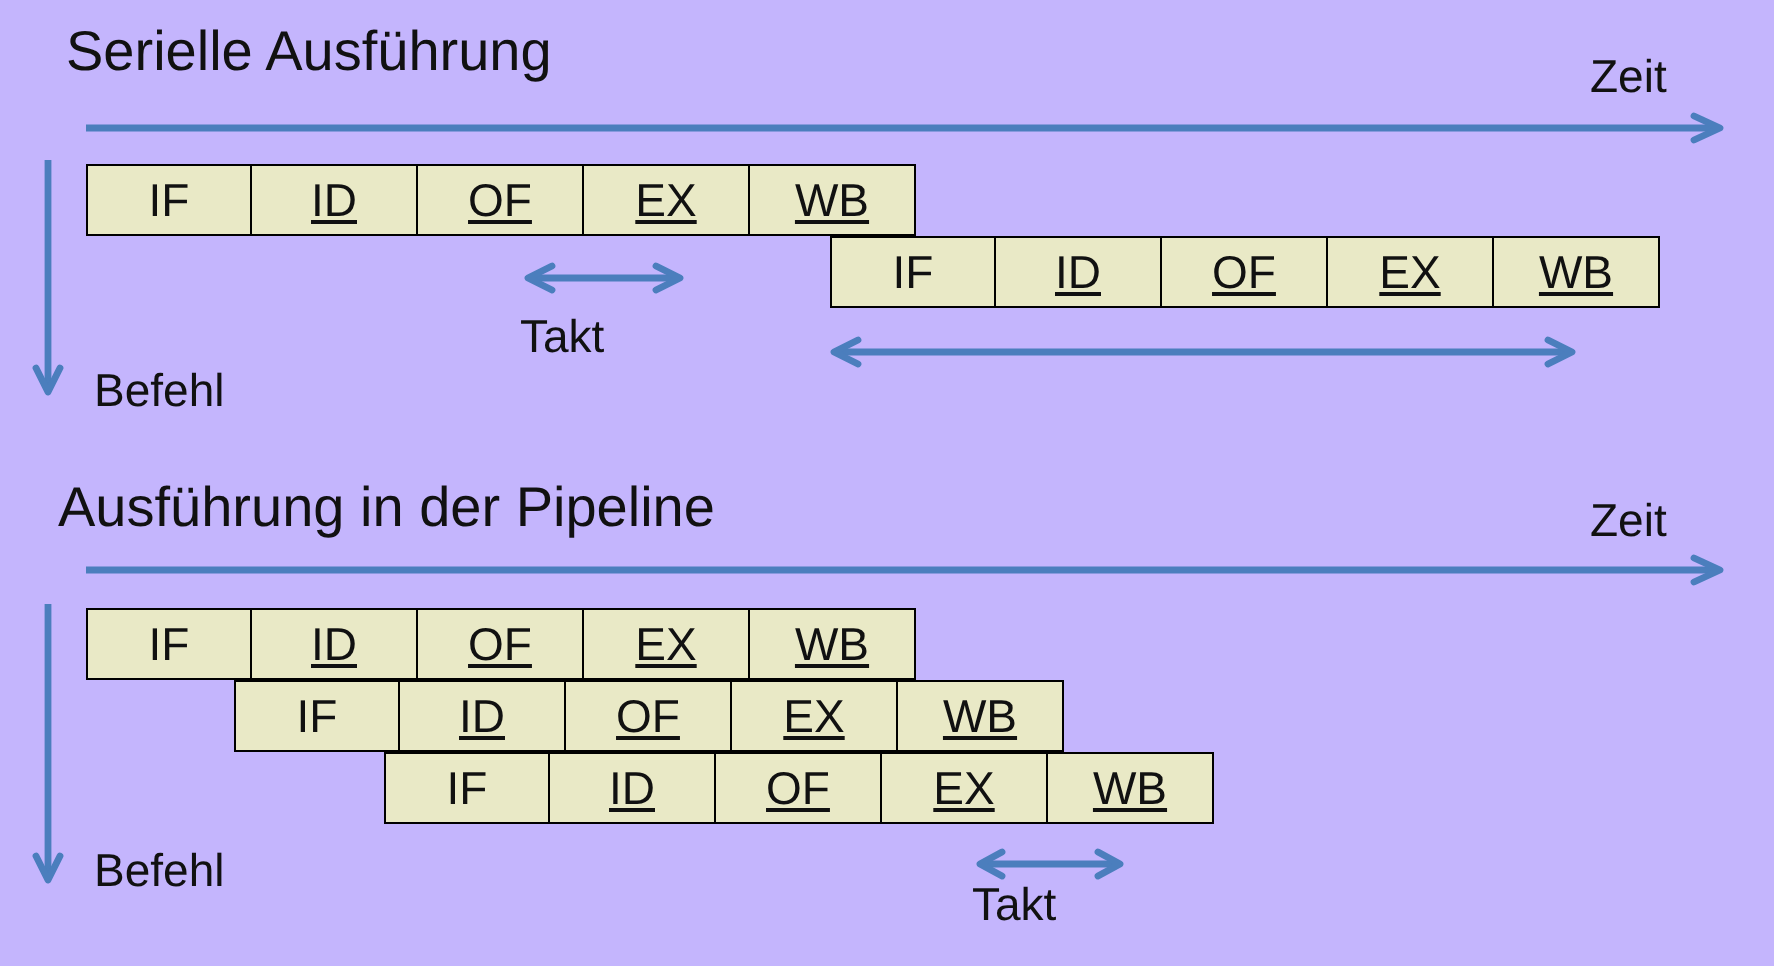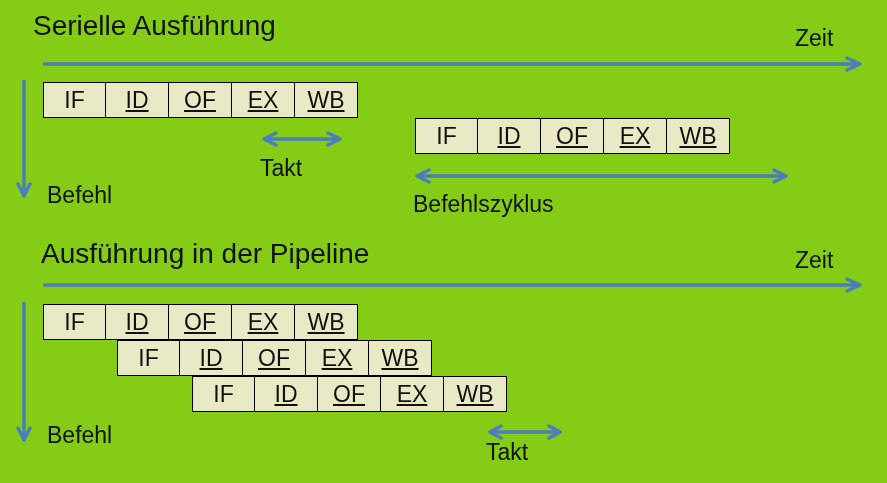--- a/index.html
+++ b/index.html
@@ -1,31 +1,31 @@
 <!DOCTYPE html>
 <html><head>
 <meta charset="utf-8">
 <style>
   html,body{margin:0;padding:0;background:#fff;}
   #canvas{
     position:relative;
     width:887px;height:483px;
-    background:#84cc16;
+    background:#c4b5fd;
     font-family:"Liberation Sans", sans-serif;
     color:#000;
     overflow:hidden;
   }
   .abs{position:absolute;}
   .title{font-size:28px;line-height:1.1;color:#111;white-space:nowrap;}
   .lbl{font-size:23px;line-height:1.1;color:#111;white-space:nowrap;text-align:right;}
   .lbl-center{text-align:left;}
   .prow{display:flex;}
   .cell{
     box-sizing:border-box;
-    width:63px;height:36px;
+    width:83px;height:36px;
     background:#e9e9c6;
     border:1.4px solid #000;
     display:flex;align-items:center;justify-content:center;
     font-size:23px;color:#111;
   }
   .cell + .cell{border-left:none;text-decoration:underline;}
   svg{display:block;}
   .stroke{stroke:#4b7ebd;stroke-width:3.4;fill:none;stroke-linecap:round;stroke-linejoin:round;}
 </style>
 </head>
@@ -68,25 +68,24 @@
     <path class="stroke" d="M16 2 L4 8 L16 14"></path>
     <path class="stroke" d="M68 2 L80 8 L68 14"></path>
   </svg>
   <div class="abs lbl lbl-center" style="left:260px;top:156px;width:84px;">Takt</div>
 
   <svg class="abs" style="left:413px;top:168px;" width="377" height="16">
     <line class="stroke" x1="8" y1="8" x2="369" y2="8"></line>
     <path class="stroke" d="M16 2 L4 8 L16 14"></path>
     <path class="stroke" d="M361 2 L373 8 L361 14"></path>
   </svg>
-  <div class="abs lbl lbl-center" style="left:413px;top:192px;width:377px;">Befehlszyklus</div>
 
   <div class="abs lbl" style="left:47px;top:183px;">Befehl</div>
 
-  <div class="abs title" style="left:41px;top:239px;">Ausführung in der Pipeline</div>
+  <div class="abs title" style="left:29px;top:239px;">Ausführung in der Pipeline</div>
 
   <div class="abs lbl" style="left:795px;top:248px;">Zeit</div>
 
   <svg class="abs" style="left:43px;top:277px;" width="822" height="16">
     <line class="stroke" x1="0" y1="8" x2="813" y2="8"></line>
     <path class="stroke" d="M804 2 L817 8 L804 14"></path>
   </svg>
 
   <svg class="abs" style="left:16px;top:302px;" width="16" height="140">
     <line class="stroke" x1="8" y1="0" x2="8" y2="134"></line>

